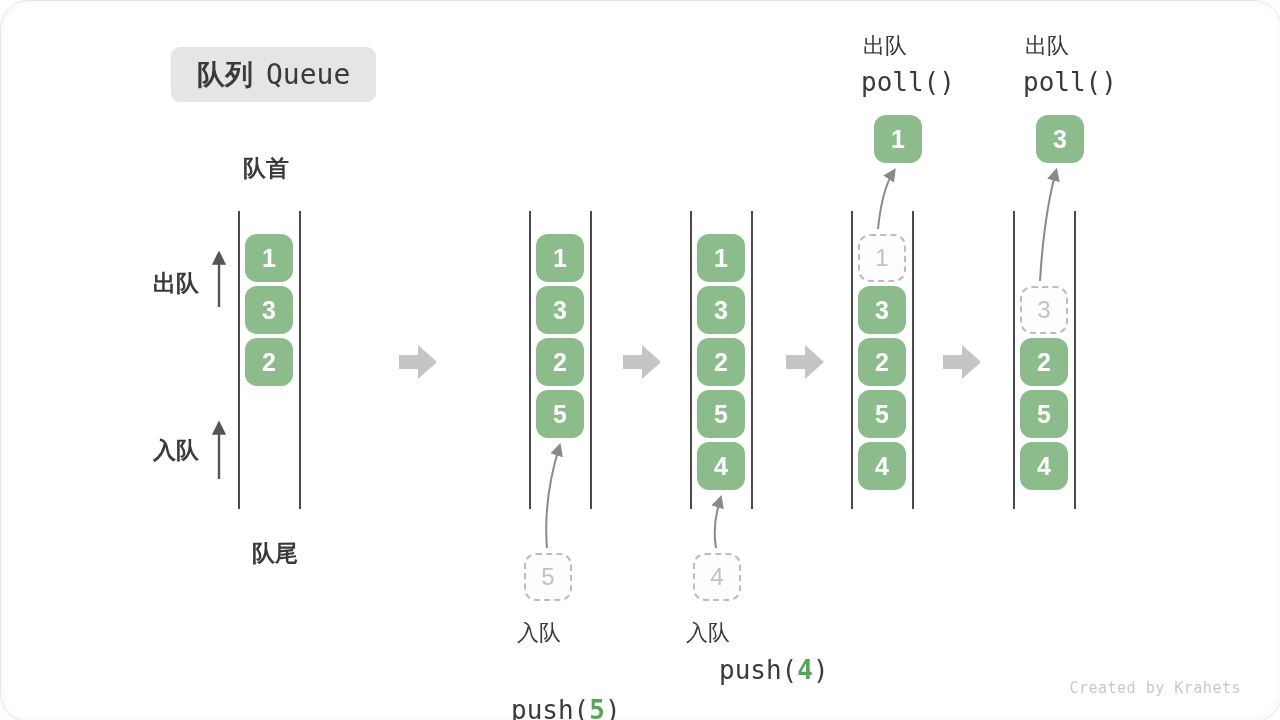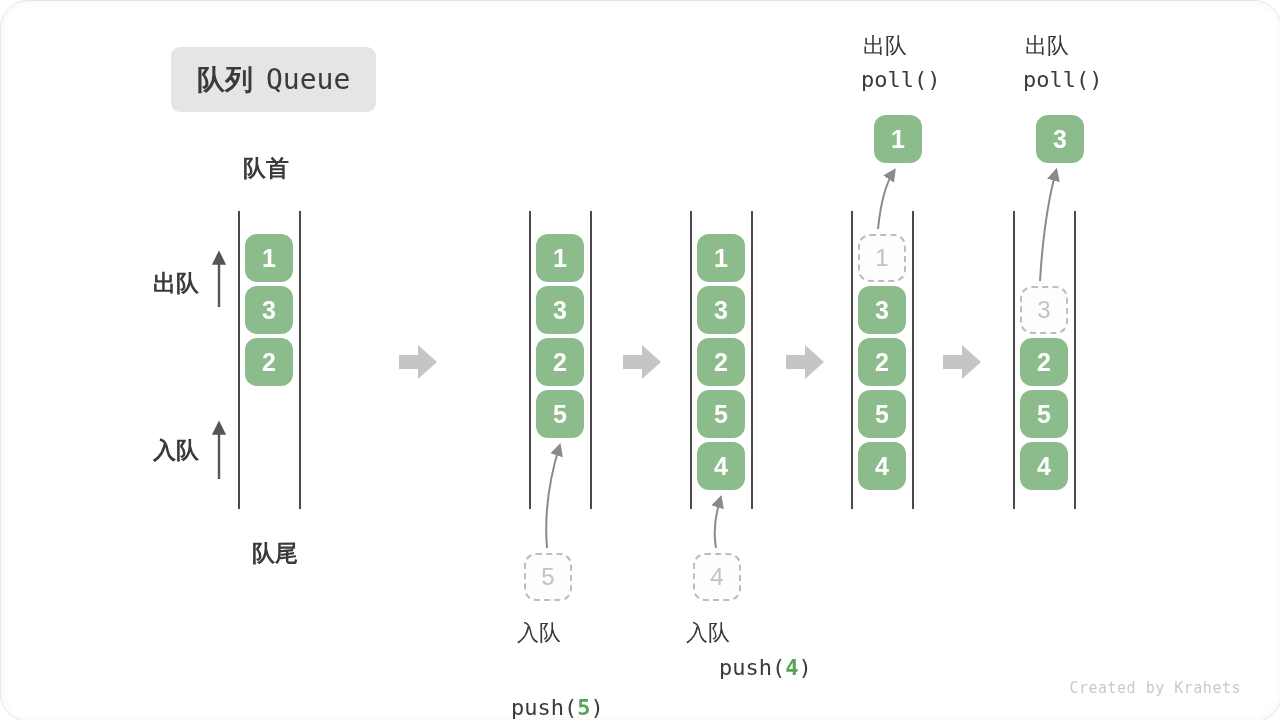--- a/index.html
+++ b/index.html
@@ -21,21 +21,21 @@
   #canvas{
     position:relative;width:1280px;height:720px;
     background:#FFFFFF;border-radius:28px;
     border:1px solid #E6E6E6;
     box-shadow:inset 0 0 10px rgba(0,0,0,0.045);
     overflow:hidden;
     font-family:"Liberation Sans",sans-serif;
     color:var(--text-dark);
   }
   .badge{
-    position:absolute;left:170px;top:46px;height:65px;
+    position:absolute;left:170px;top:46px;height:55px;
     background:var(--badge-bg);border-radius:9px;
     display:flex;align-items:center;padding:0 26px;
     font-size:28px;white-space:nowrap;
   }
   .badge-zh{font-weight:700;color:var(--text-dark);}
   .badge-en{font-family:"DejaVu Sans Mono",monospace;margin-left:13px;color:var(--text-dark);}
   .lbl{position:absolute;font-size:23px;font-weight:700;color:var(--text-dark);white-space:nowrap;}
   .lbl.front{left:242px;top:152px;text-align:right;}
   .lbl.rear{left:251px;top:537px;}
   .lbl.side-dequeue{left:152px;top:267px;}
@@ -47,21 +47,21 @@
     display:flex;align-items:center;justify-content:center;
     font-size:25px;font-weight:700;
   }
   .item.ghost{
     background:var(--ghost-bg);
     border:2px dashed var(--ghost-border);
     color:var(--ghost-text);
     width:44px;height:44px;font-weight:400;font-size:24px;
   }
   .ann-zh{position:absolute;font-size:22px;color:var(--text-dark);white-space:nowrap;}
-  .ann-code{position:absolute;font-size:22px;font-family:"DejaVu Sans Mono",monospace;color:var(--text-dark);white-space:nowrap;}
+  .ann-code{position:absolute;font-size:26px;font-family:"DejaVu Sans Mono",monospace;color:var(--text-dark);white-space:nowrap;}
   .ann-code .arg{color:var(--accent-green);font-weight:700;}
   #overlay{position:absolute;left:0;top:0;width:1280px;height:720px;pointer-events:none;}
   .watermark{
     position:absolute;right:40px;bottom:24px;
     font-family:"DejaVu Sans Mono",monospace;font-size:15px;
     letter-spacing:0.5px;color:var(--watermark);
   }
 </style>
 </head>
 <body>

